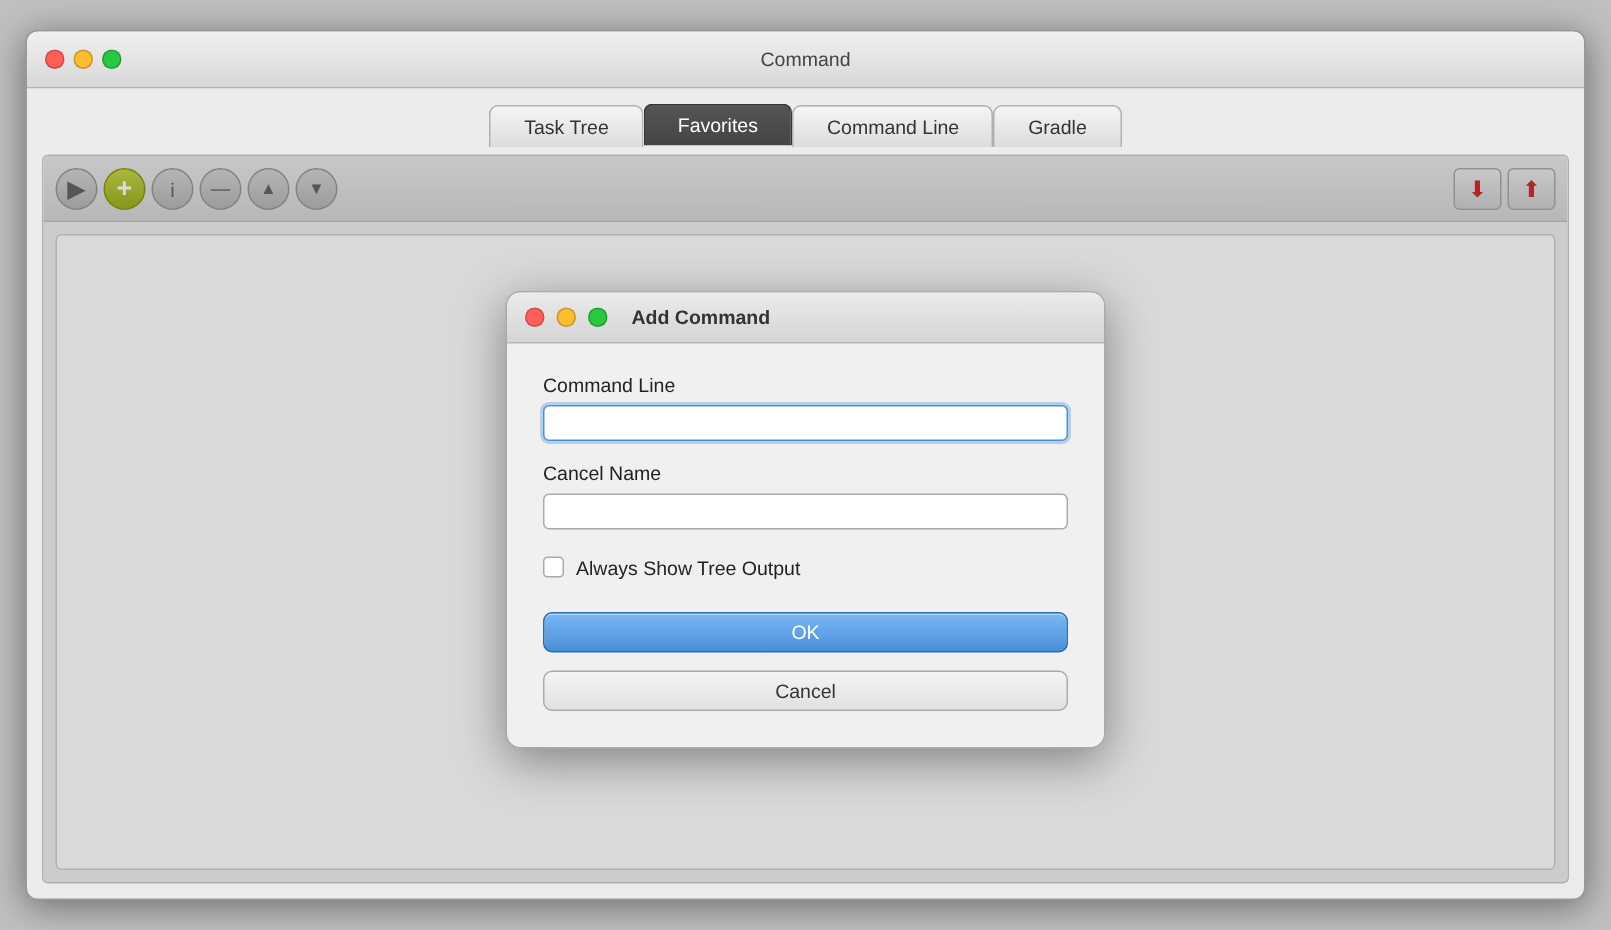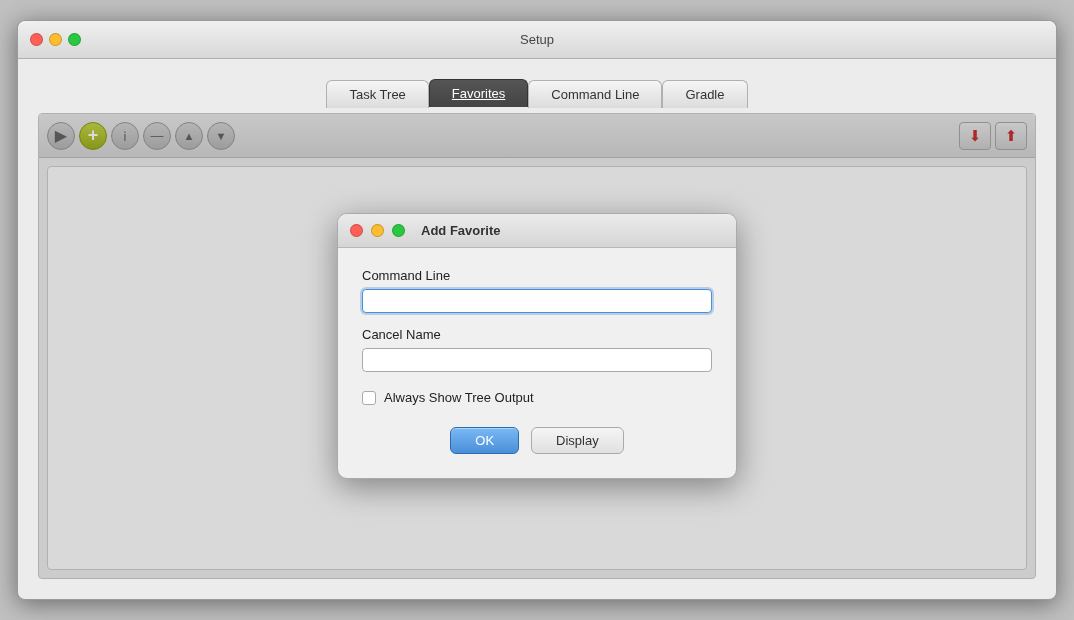--- a/index.html
+++ b/index.html
@@ -62,21 +62,21 @@
     .titlebar-title {
       font-size: 13px;
       color: #444;
       font-weight: 500;
     }
 
     .window-content {
       flex: 1;
       display: flex;
       flex-direction: column;
-      padding: 20px;
+      padding: 10px;
       gap: 0;
     }
 
     .tabs {
       display: flex;
       align-items: flex-end;
       justify-content: center;
       gap: 0;
       margin-bottom: 6px;
     }
@@ -91,21 +91,20 @@
       border-radius: 6px 6px 0 0;
       border-bottom: none;
       position: relative;
     }
 
     .tab.active {
       background: linear-gradient(180deg, #555 0%, #444 100%);
       color: #fff;
       border-color: #333;
       z-index: 1;
-      text-decoration: underline;
     }
 
     .tab:not(.active) {
       margin-bottom: -1px;
     }
 
     .main-panel {
       flex: 1;
       background: #f0f0f0;
       border: 1px solid #b0b0b0;
@@ -276,20 +275,21 @@
     .checkbox-label {
       font-size: 13px;
       color: #222;
     }
 
     .modal-buttons {
       display: flex;
       justify-content: center;
       gap: 12px;
       margin-top: 8px;
+      flex-direction: column;
     }
 
     .btn {
       padding: 5px 24px;
       border-radius: 6px;
       font-size: 13px;
       cursor: pointer;
       border: 1px solid;
     }
 
@@ -311,21 +311,21 @@
 <body>
 
 <div class="window">
 
   <div class="titlebar">
     <div class="traffic-lights">
       <div class="traffic-light tl-close"></div>
       <div class="traffic-light tl-minimize"></div>
       <div class="traffic-light tl-maximize"></div>
     </div>
-    <span class="titlebar-title">Setup</span>
+    <span class="titlebar-title">Command</span>
   </div>
 
   <div class="window-content">
 
     <div class="tabs">
       <div class="tab">Task Tree</div>
       <div class="tab active">Favorites</div>
       <div class="tab">Command Line</div>
       <div class="tab">Gradle</div>
     </div>
@@ -366,21 +366,21 @@
 
       <div class="list-area"></div>
 
       <div class="modal-overlay">
         <div class="modal">
 
           <div class="modal-titlebar">
             <div class="modal-traffic" style="background:#ff5f57;border-color:rgba(0,0,0,0.2);"></div>
             <div class="modal-traffic" style="background:#febc2e;border-color:rgba(0,0,0,0.2);"></div>
             <div class="modal-traffic" style="background:#28c840;border-color:rgba(0,0,0,0.2);"></div>
-            <span class="modal-title">Add Favorite</span>
+            <span class="modal-title">Add Command</span>
           </div>
 
           <div class="modal-body">
 
             <div class="form-group">
               <label class="form-label">Command Line</label>
               <input class="form-input focused" type="text" placeholder="" style="">
             </div>
 
             <div class="form-group">
@@ -388,20 +388,20 @@
               <input class="form-input" type="text" placeholder="" style="">
             </div>
 
             <div class="checkbox-group">
               <div class="checkbox"></div>
               <span class="checkbox-label">Always Show Tree Output</span>
             </div>
 
             <div class="modal-buttons">
               <button class="btn btn-ok">OK</button>
-              <button class="btn btn-cancel">Display</button>
+              <button class="btn btn-cancel">Cancel</button>
             </div>
           </div>
         </div>
       </div>
     </div>
   </div>
 </div>
 
 </body></html>

